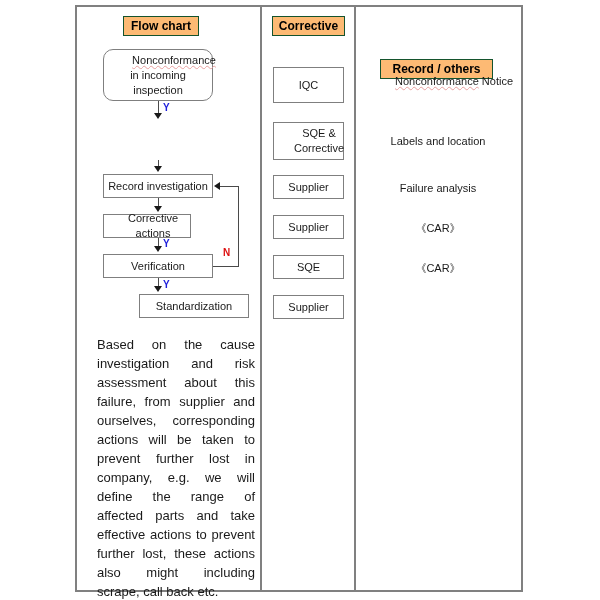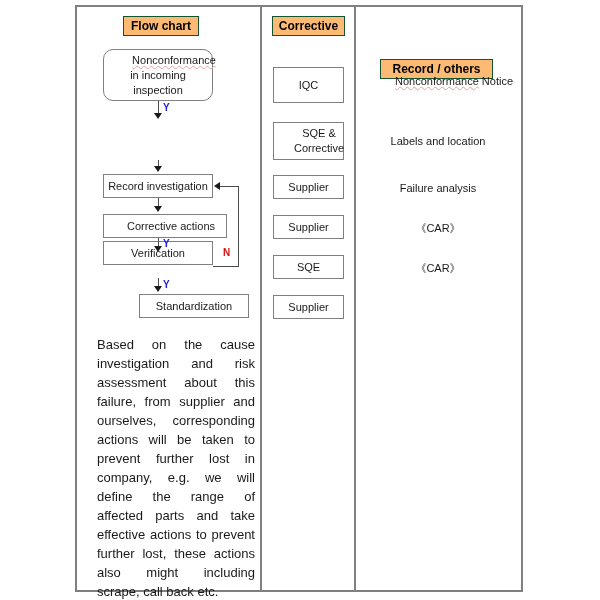--- a/index.html
+++ b/index.html
@@ -69,22 +69,22 @@
     padding: 0 2px;
   }
   .box.rounded {
     border-radius: 10px;
   }
 
   
   #fb-nonconformance { left: 26px; top: 42px;  width: 110px; height: 52px; }
   #fb-separate       { left: 26px; top: 115px; width: 110px; height: 38px; }
   #fb-cause          { left: 26px; top: 167px; width: 110px; height: 24px; }
-  #fb-corrective     { left: 26px; top: 207px; width: 124px; height: 24px; padding-left: 14px; }
-  #fb-verification   { left: 26px; top: 234px; width: 110px; height: 24px; }
+  #fb-corrective     { left: 26px; top: 207px; width: 88px; height: 24px; padding-left: 14px; }
+  #fb-verification   { left: 26px; top: 247px; width: 110px; height: 24px; }
   #fb-standard       { left: 26px; top: 287px; width: 110px; height: 24px; margin-left: 36px; }
 
   
   #rb-iqc       { left: 196px; top: 60px;  width: 71px; height: 36px; }
   #rb-sqewh     { left: 196px; top: 115px; width: 71px; height: 38px; padding-left: 23px; }
   #rb-supplier1 { left: 196px; top: 168px; width: 71px; height: 24px; }
   #rb-supplier2 { left: 196px; top: 208px; width: 71px; height: 24px; }
   #rb-sqe       { left: 196px; top: 248px; width: 71px; height: 24px; }
   #rb-supplier3 { left: 196px; top: 288px; width: 71px; height: 24px; }
 

